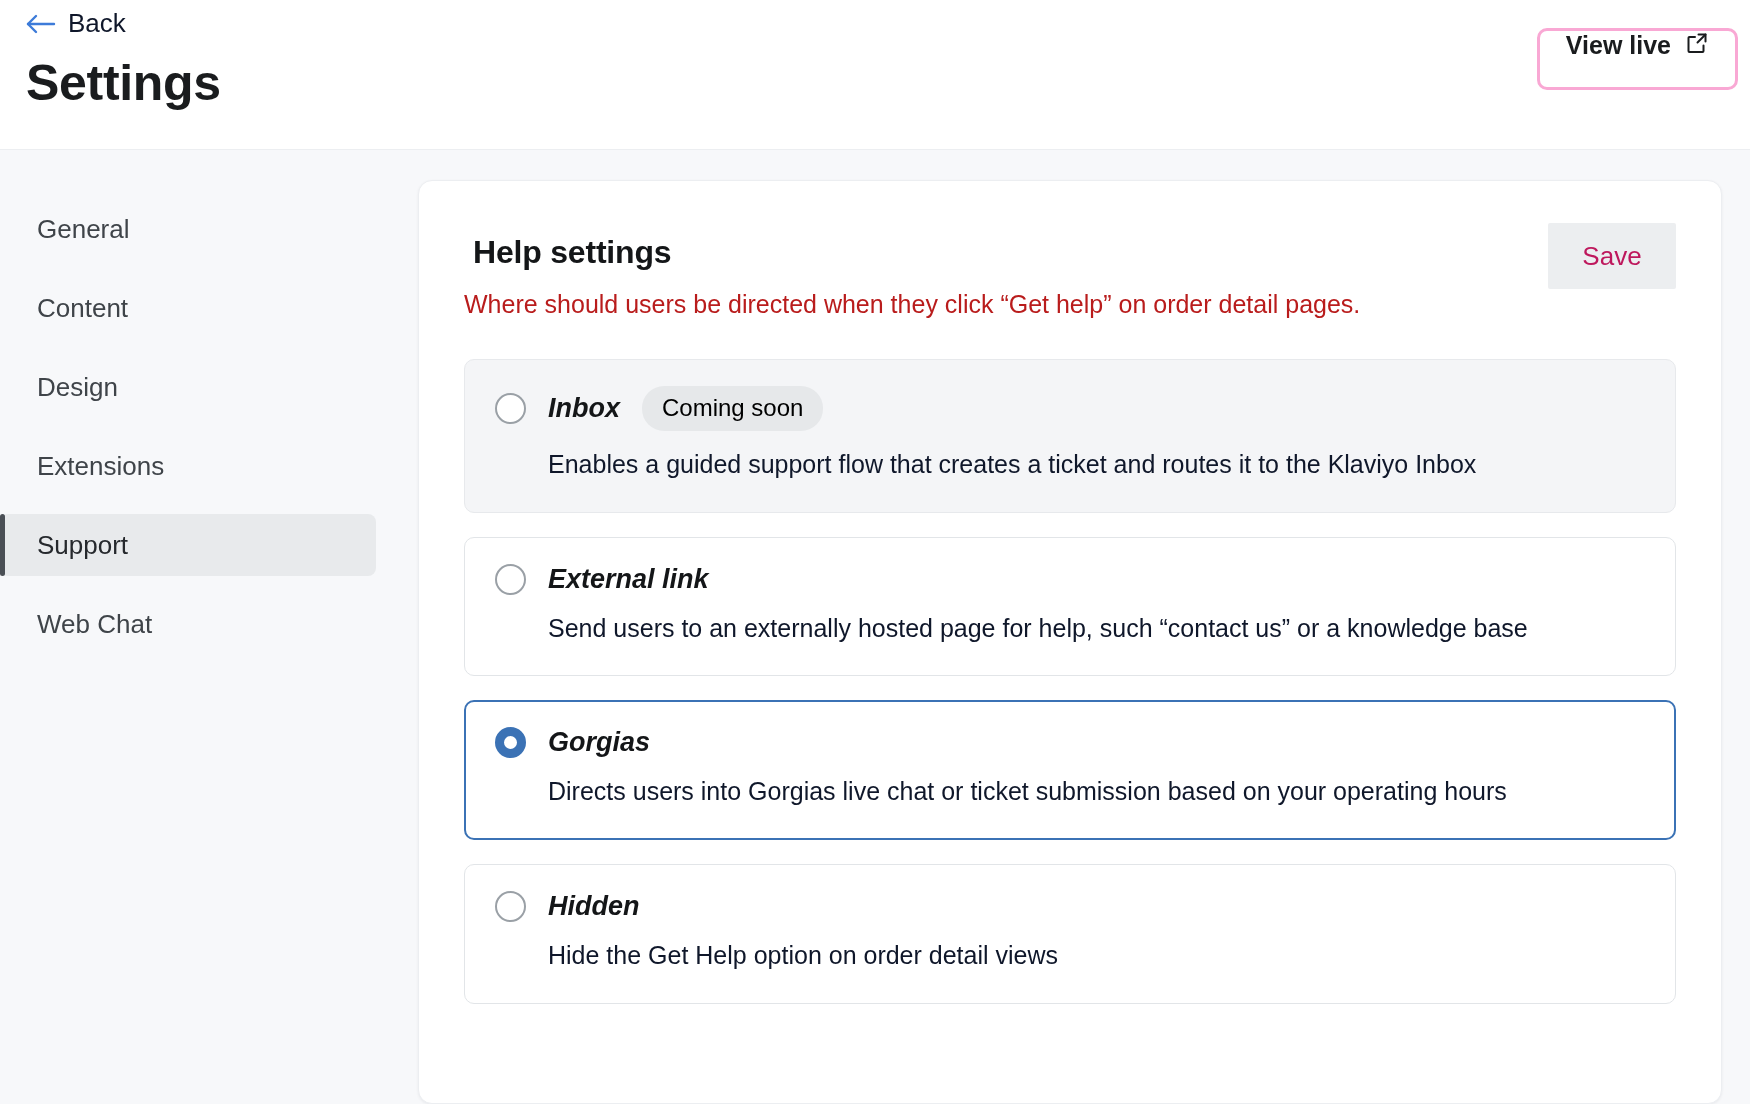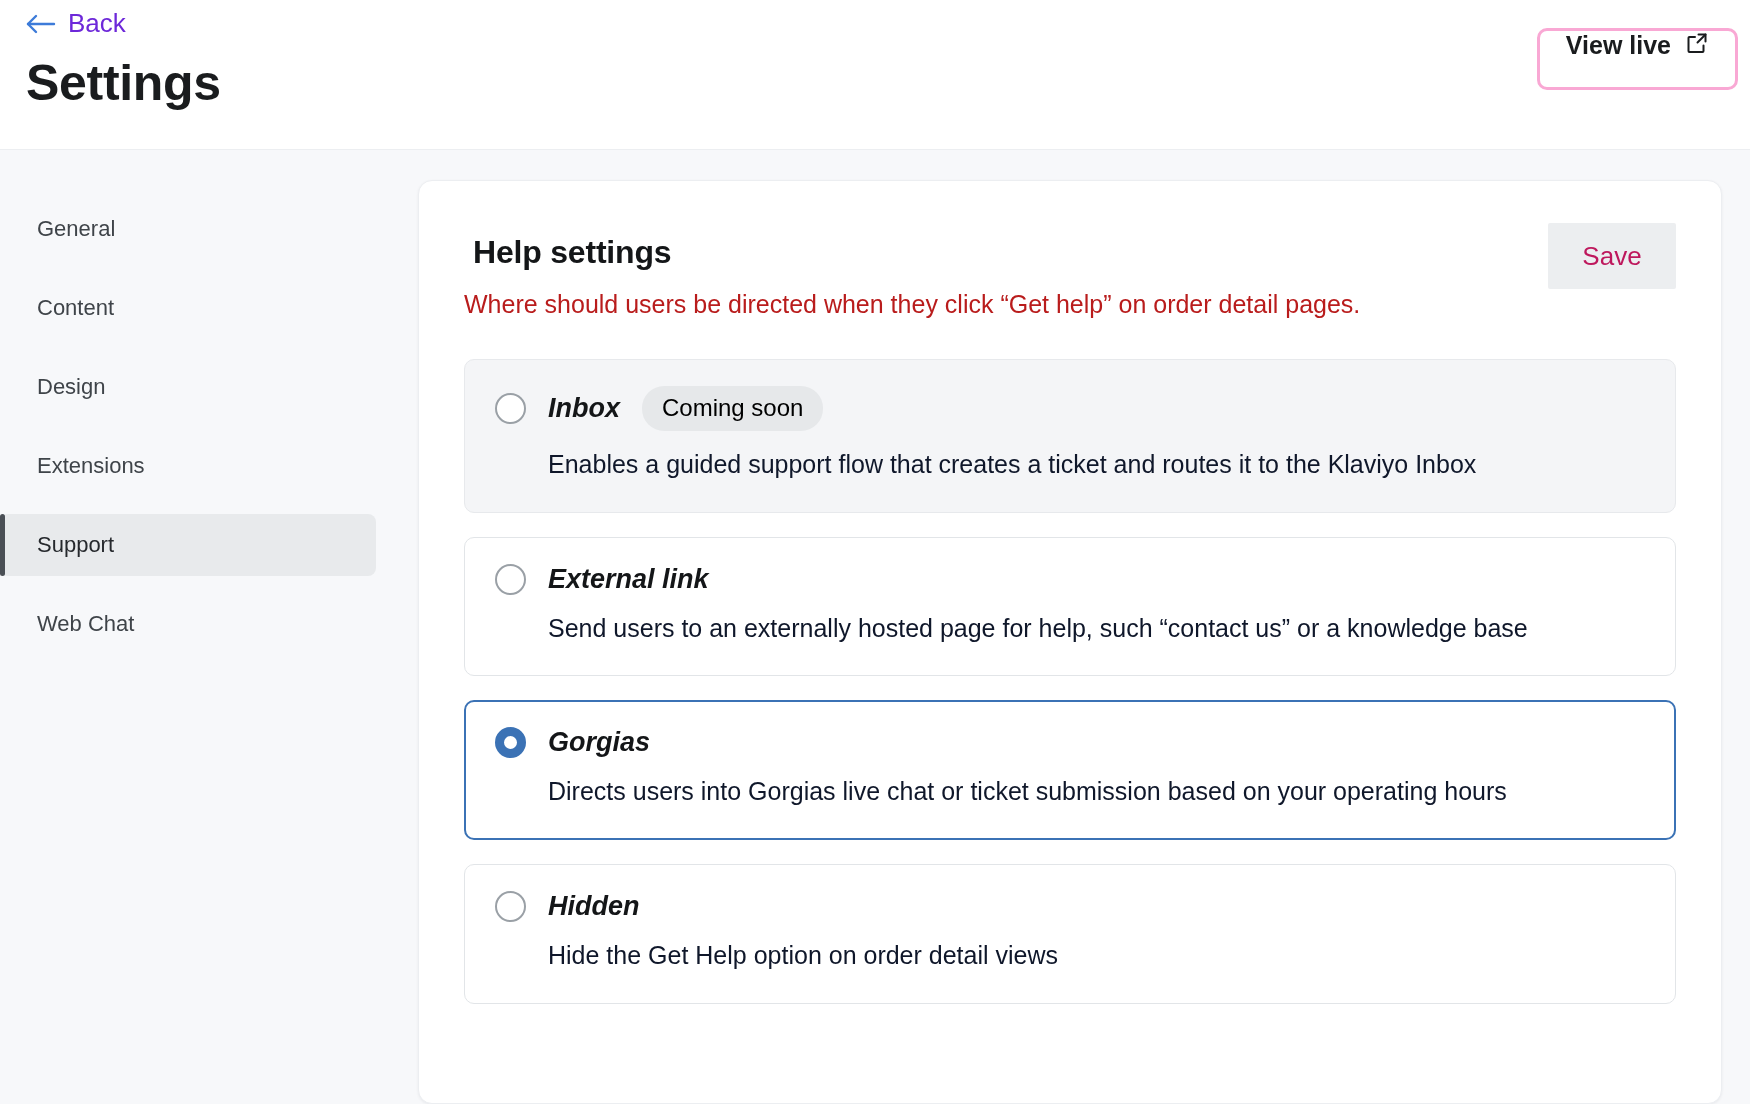--- a/index.html
+++ b/index.html
@@ -27,21 +27,21 @@
     height: 150px;
     background: #ffffff;
     border-bottom: 1px solid #eceef1;
     padding: 0 26px;
   }
   .back-link {
     display: inline-flex;
     align-items: center;
     gap: 12px;
     margin-top: 10px;
-    color: #6d28d9;
+    color: #0f172a;
     font-size: 26px;
     line-height: 1;
     cursor: pointer;
     text-decoration: none;
     user-select: none;
   }
   .back-arrow {
     display: inline-block;
     width: 30px;
     height: 22px;
@@ -91,21 +91,21 @@
     padding: 18px 42px 0 0;
   }
   .nav-item {
     position: relative;
     display: flex;
     align-items: center;
     height: 62px;
     margin-bottom: 17px;
     padding-left: 37px;
     border-radius: 8px;
-    font-size: 22px;
+    font-size: 26px;
     color: #3f4449;
     cursor: pointer;
     user-select: none;
   }
   .nav-item.active {
     background: #e8eaec;
     color: #26292d;
     font-weight: 400;
   }
   .nav-item.active::before {

